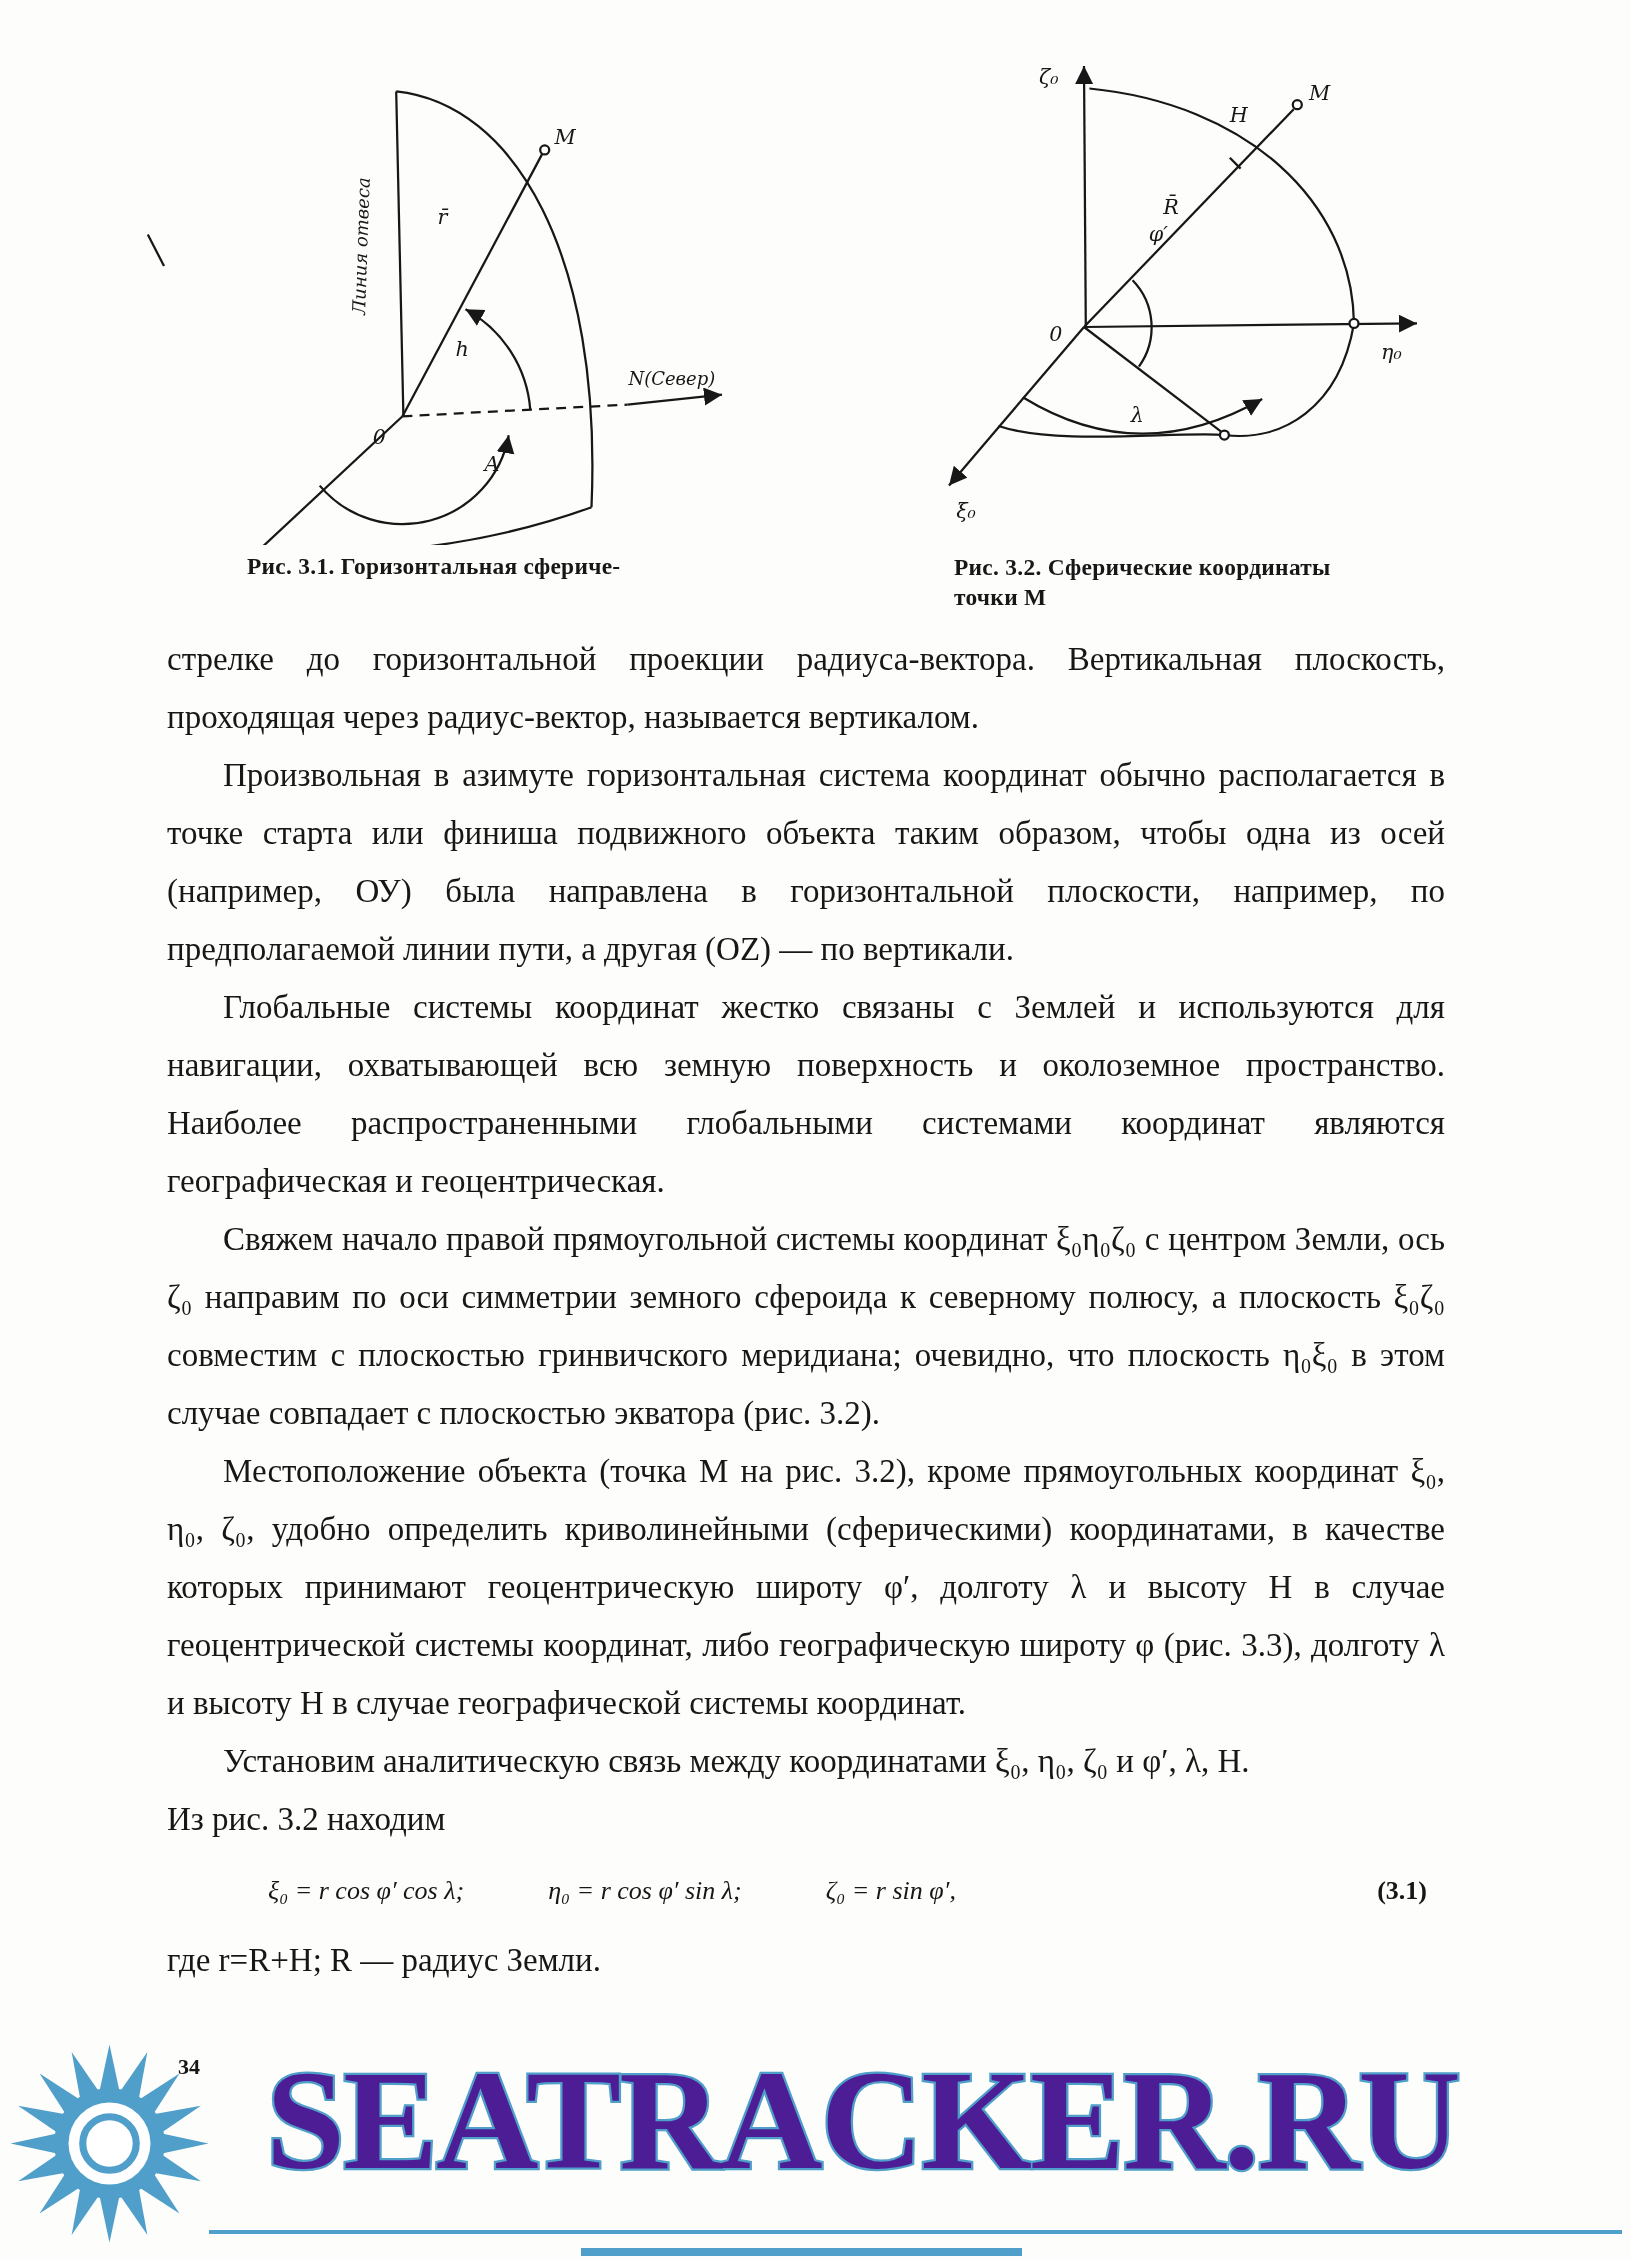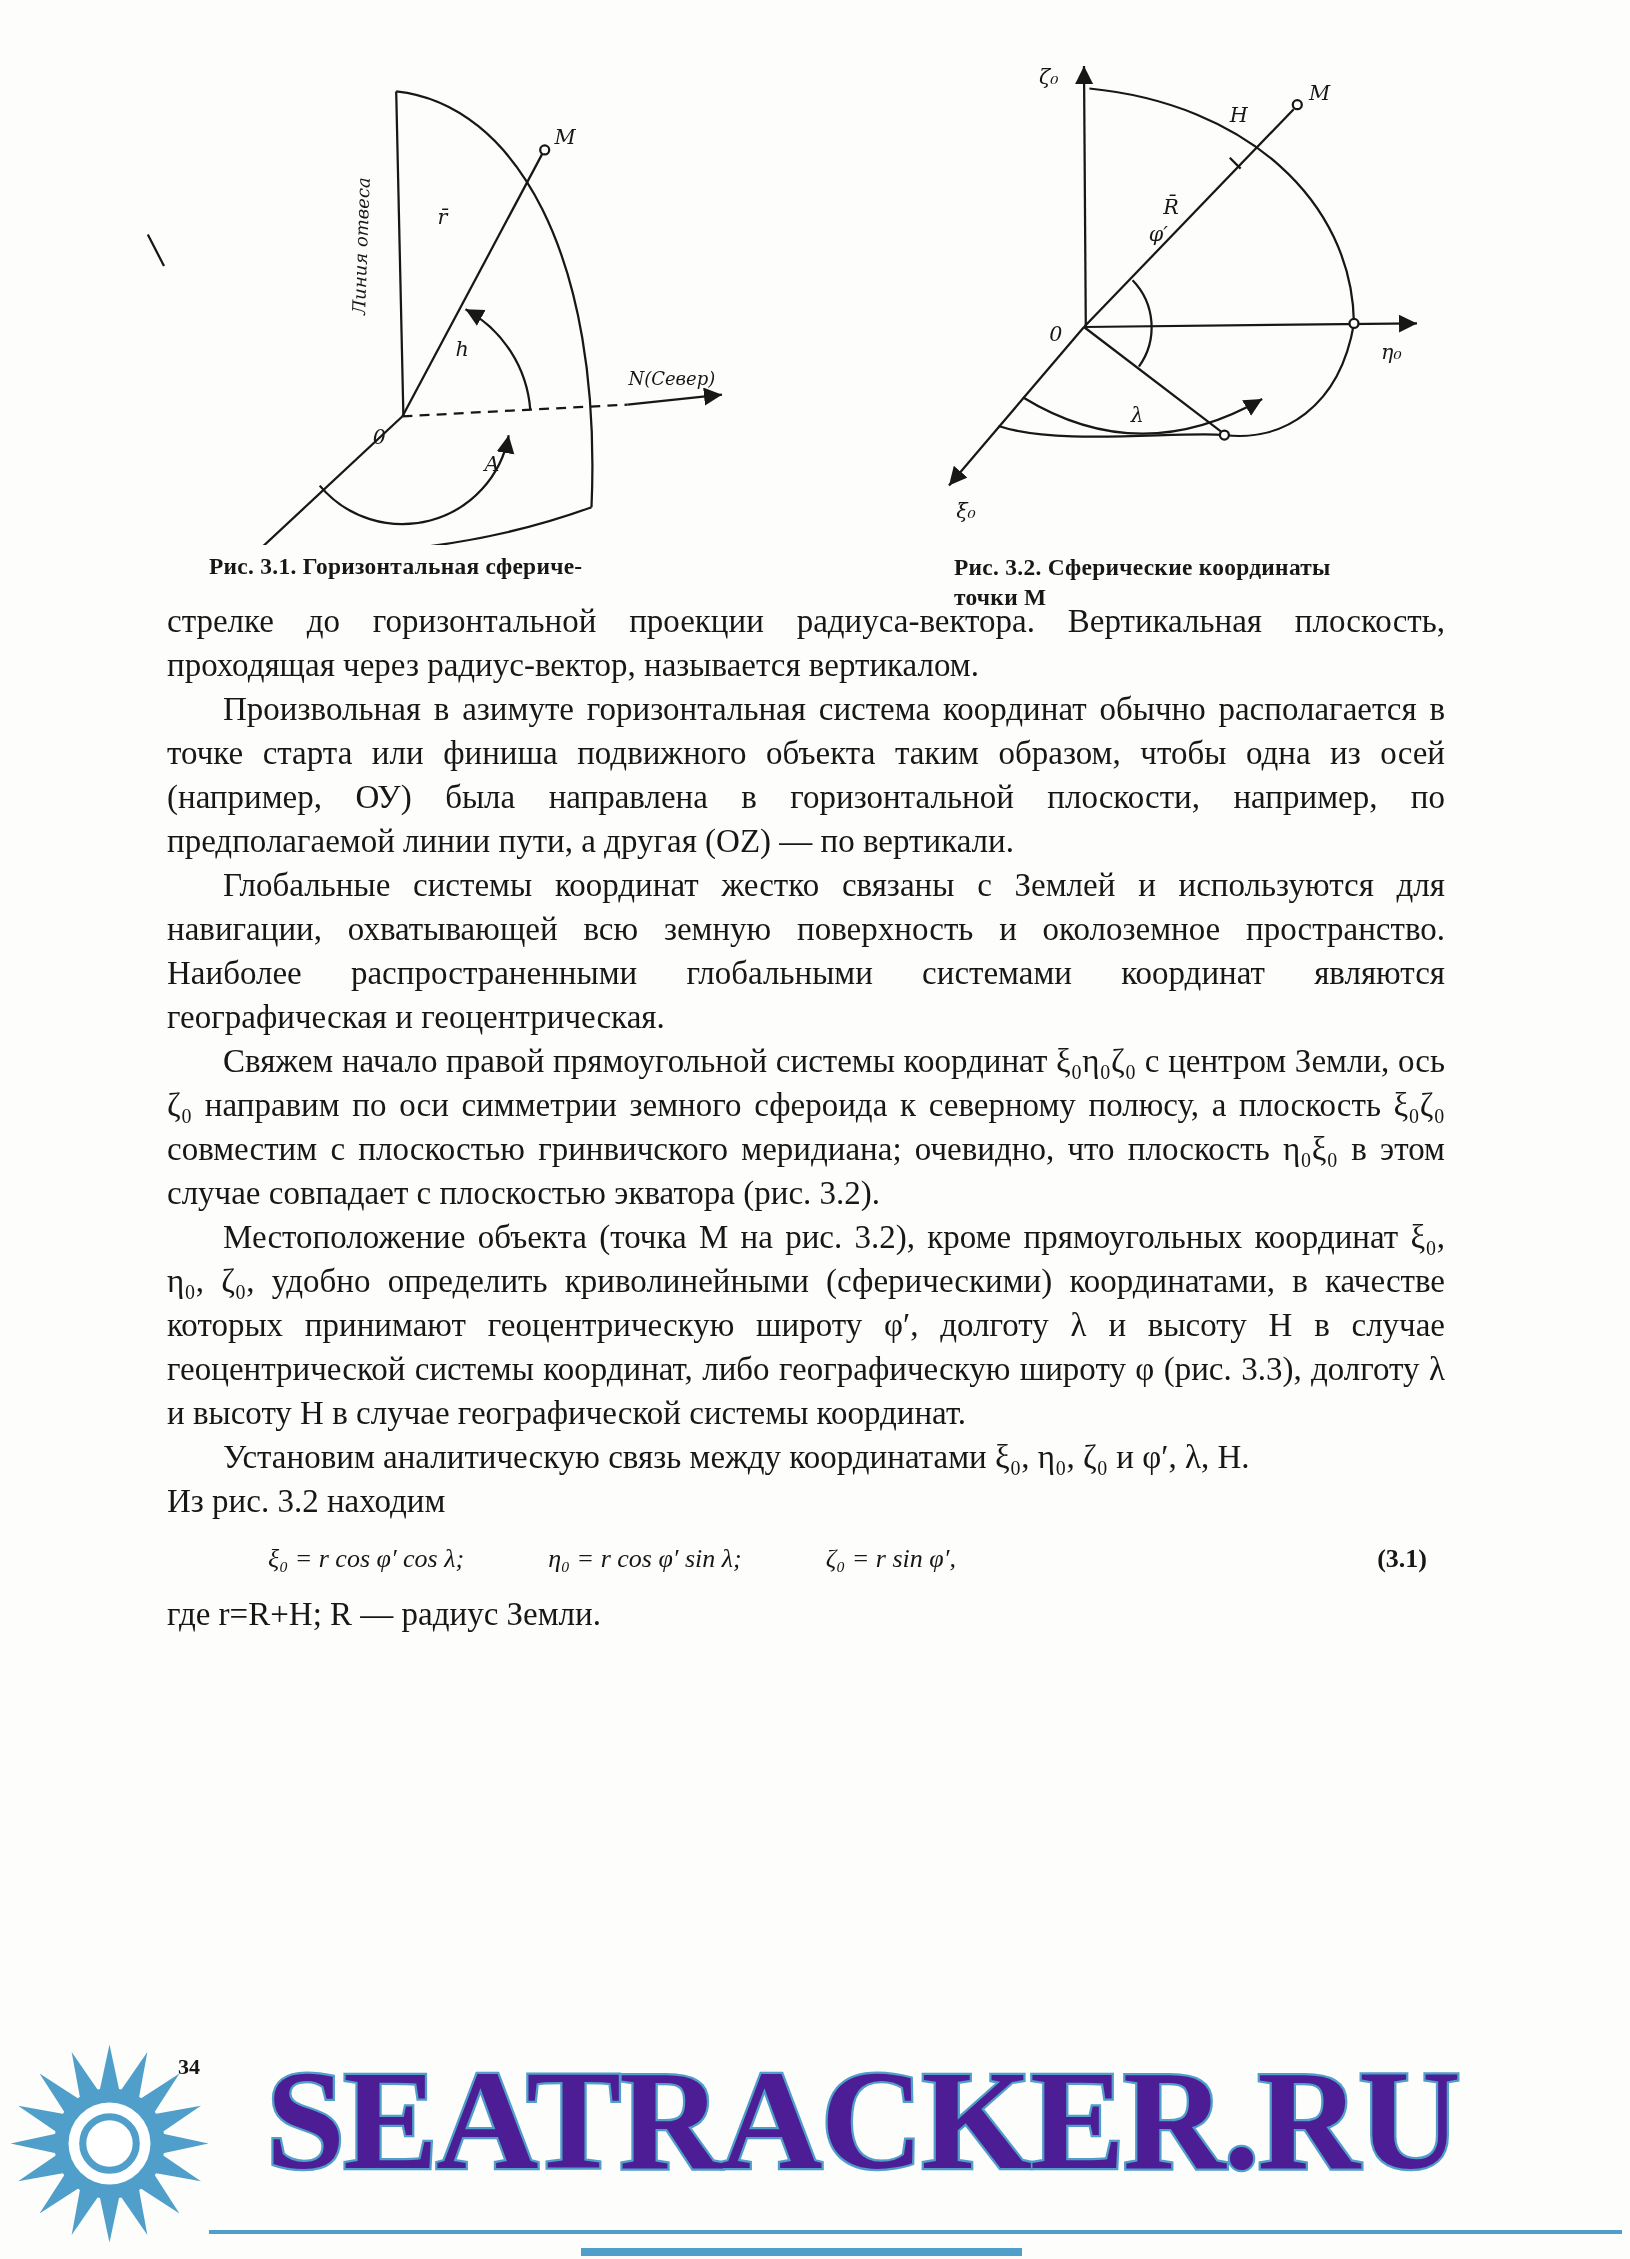--- a/index.html
+++ b/index.html
@@ -14,27 +14,27 @@
   .fig-1 { left:97px; top:36px; width:621px; }
   .fig-2 { left:864px; top:25px; width:576px; }
   .fig svg { display:block; }
   .fig svg text {
     font-family:"DejaVu Serif","Liberation Serif",serif;
     font-style:italic; font-size:23px; fill:#171717;
     stroke:none;
   }
   .fig svg text.small { font-size:20px; }
   .caption { font-weight:bold; font-size:23.4px; line-height:30px; letter-spacing:0.3px; }
-  .fig-1 .caption { margin-left:72px; margin-top:5.4px; }
+  .fig-1 .caption { margin-left:110px; margin-top:5.4px; }
   .fig-2 .caption { margin-left:50px; margin-top:0px; }
 
   
   .content {
-    position:absolute; left:167px; top:599px; width:1278px;
-    font-size:33px; line-height:44px; text-align:justify;
+    position:absolute; left:167px; top:630px; width:1278px;
+    font-size:33px; line-height:58px; text-align:justify;
   }
   .content p { margin:0; text-indent:56px; }
   .content p.noindent { text-indent:0; }
 
   .equation {
     display:flex; align-items:flex-start; gap:84px;
     padding-left:101px; margin:14.4px 0 10.8px 0;
     font-style:italic; font-size:26px; white-space:nowrap;
   }
   .equation .eqnum { margin-left:auto; font-style:normal; font-weight:bold; padding-right:18px; }

